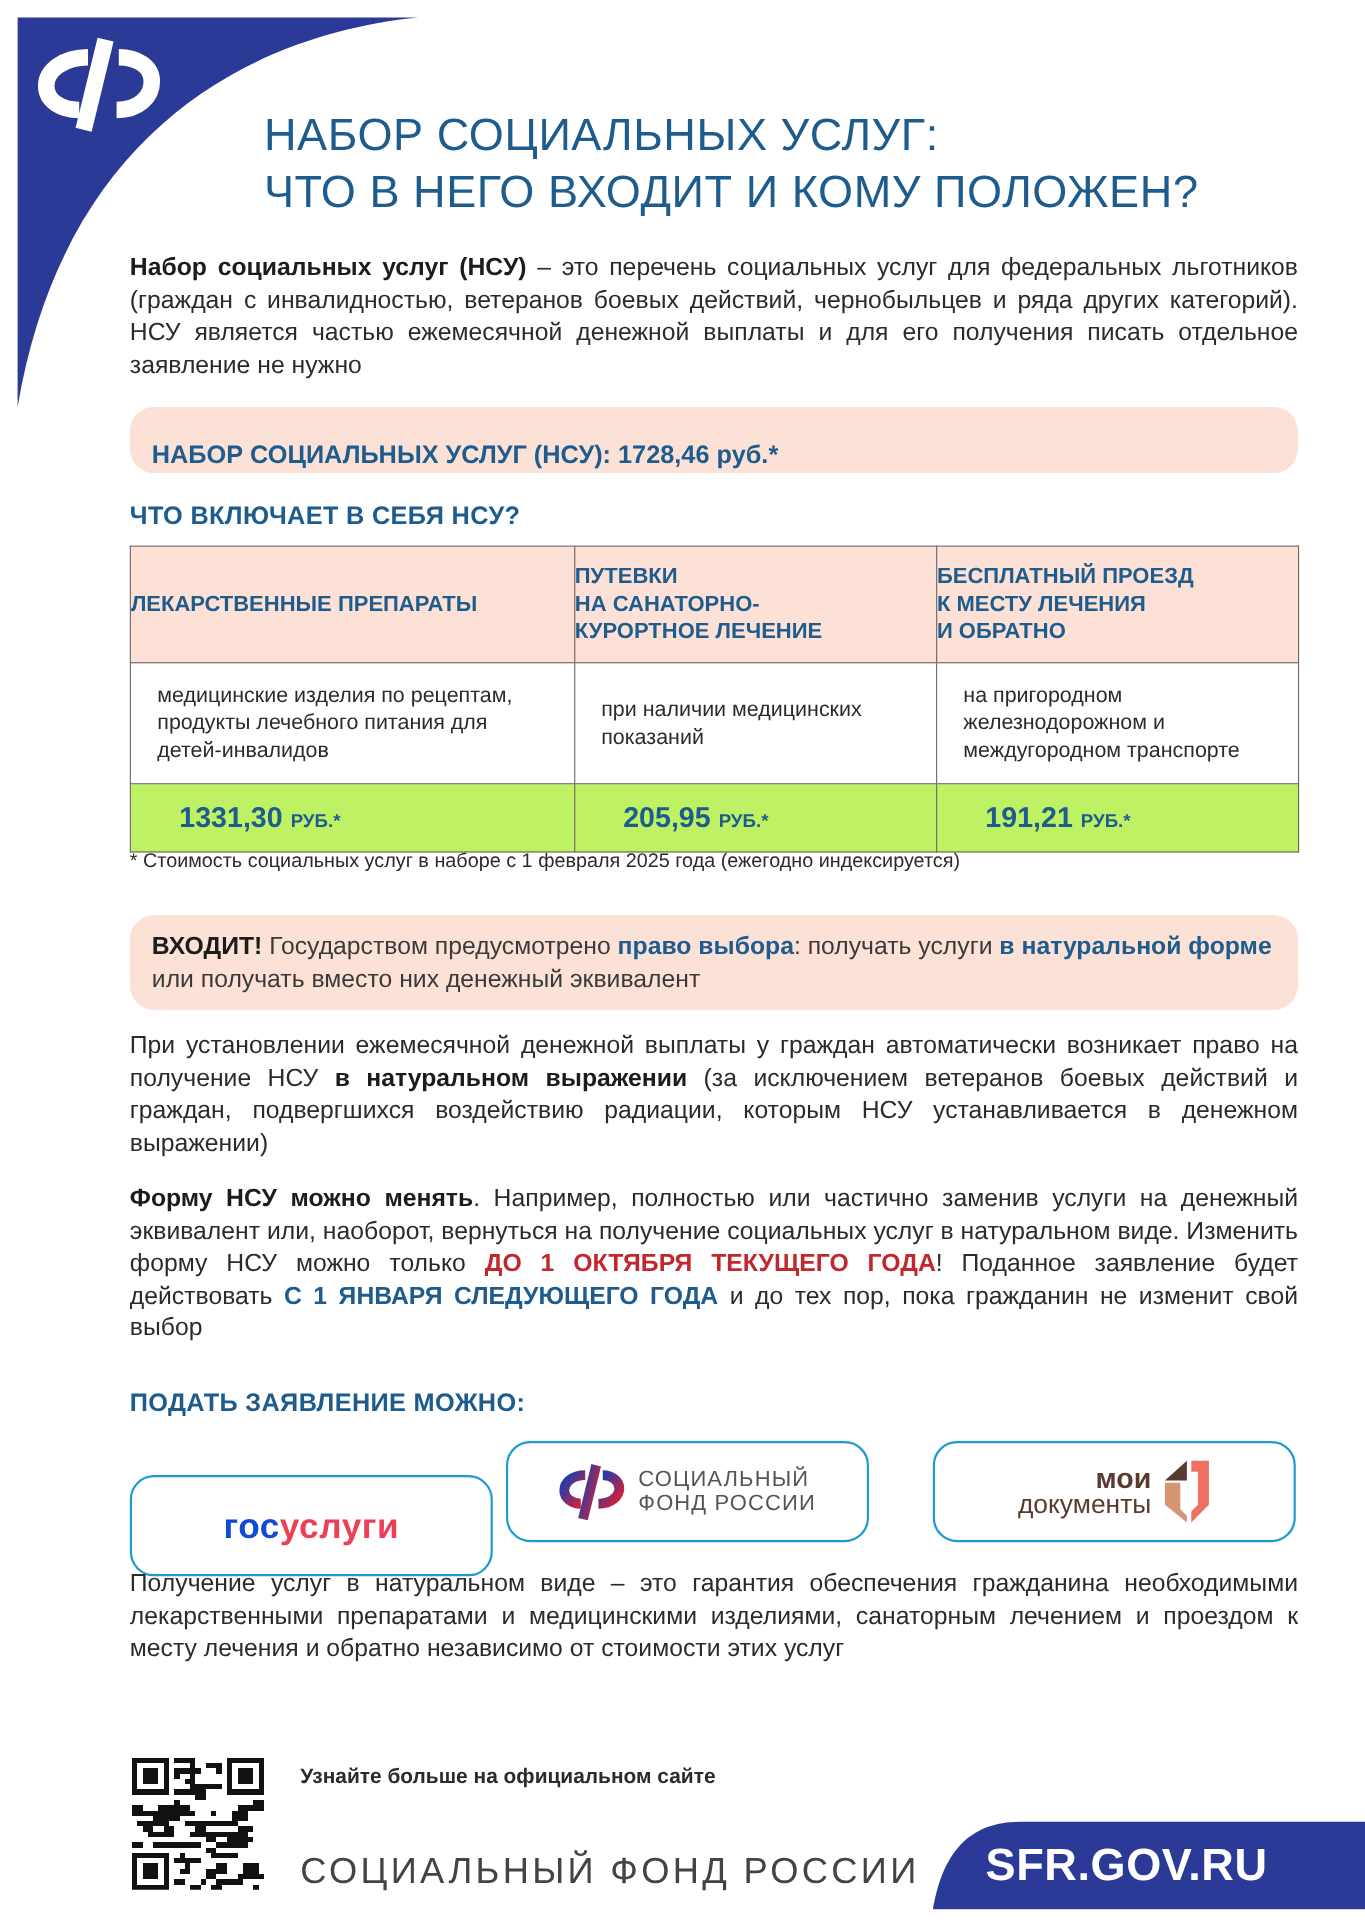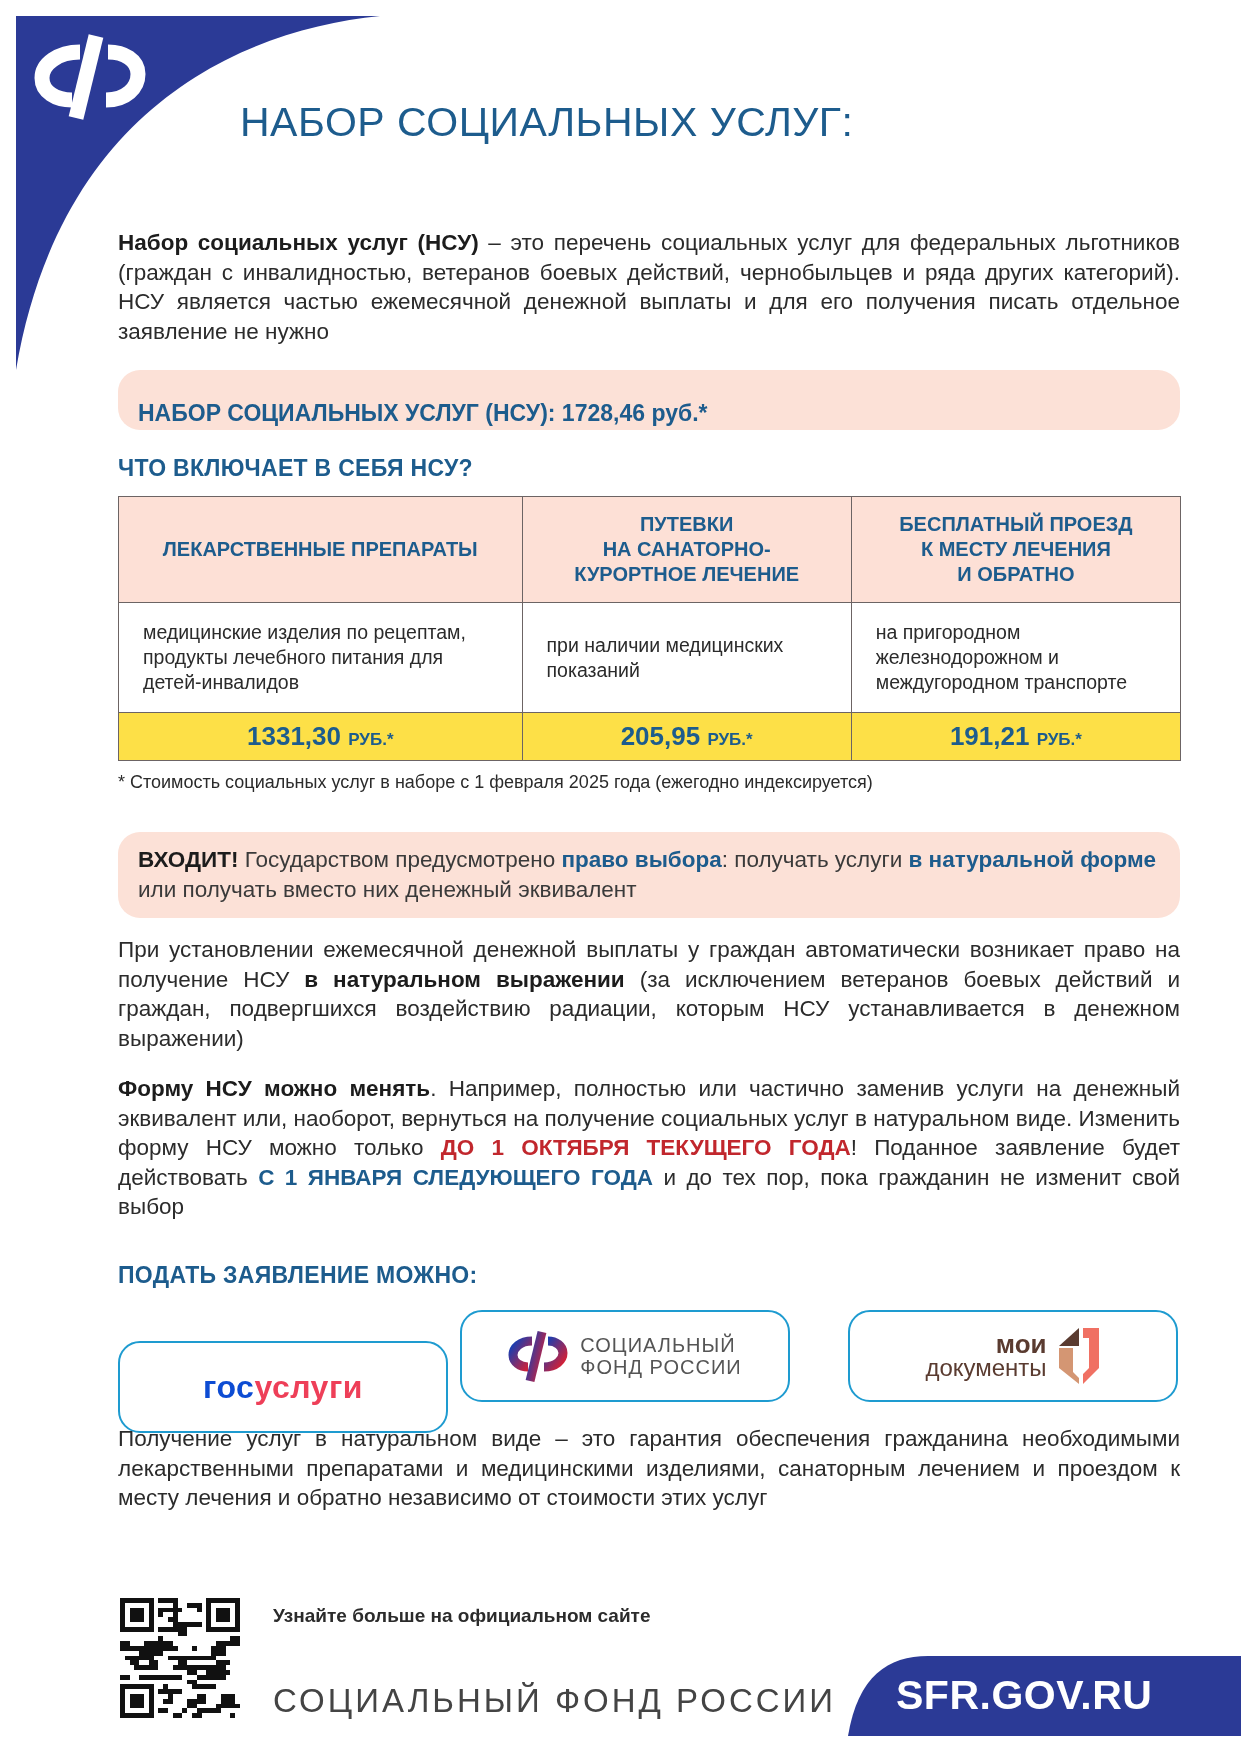--- a/index.html
+++ b/index.html
@@ -14,24 +14,24 @@
   .blue { font-weight: bold; color: #1d5c8d; }
   .red { font-weight: bold; color: #c1272d; }
   .semi { color: #2b2b2b; }
 
   .pill { position: absolute; left: 118px; width: 1062px; background: #fce1d7; border-radius: 22px; }
   #nsu-total { top: 370px; height: 54px; padding: 30px 20px; font-size: 23px; font-weight: bold; color: #1d5c8d; }
 
   .section-h { position: absolute; left: 118px; font-size: 23px; font-weight: bold; color: #1d5c8d; letter-spacing: 0.3px; }
 
   table { position: absolute; left: 118px; top: 496px; width: 1063px; border-collapse: collapse; }
-  td { border: 1.5px solid #6c6464; text-align: center; vertical-align: middle; }
+  td { border: 1.5px solid #6c6464; vertical-align: middle; }
   .th { background: #fde0d6; height: 106px; font-weight: bold; color: #1d5c8d; font-size: 20px; line-height: 25px; }
   .desc { height: 110px; font-size: 19.5px; line-height: 25px; color: #2b2b2b; text-align: left; padding: 0 24px; }
-  .price { background: #fde047; height: 48px; color: #1d5c8d; font-weight: bold; font-size: 26px; }
+  .price { background: #bef264; height: 62px; color: #1d5c8d; font-weight: bold; font-size: 26px; padding-left: 44px; }
   .price .unit { font-size: 17px; }
 
   #footnote { position: absolute; left: 118px; top: 772px; font-size: 18px; color: #2b2b2b; }
 
   #important { top: 832px; height: 86px; padding: 13px 20px; font-size: 22.5px; line-height: 30px; color: #3a3a3a; }
 
   .logo-box { position: absolute; top: 1310px; width: 330px; height: 92px; border: 2.5px solid #1e9bd0; border-radius: 22px; display: flex; align-items: center; justify-content: center; background: #fff; }
 
   #qr { position: absolute; left: 120px; top: 1598px; width: 120px; height: 120px; }
   #learn-more { position: absolute; left: 273px; top: 1605px; font-size: 19px; font-weight: bold; color: #2b2b2b; }
@@ -46,20 +46,21 @@
   <path d="M16 16 L380 16 C 240 30, 60 110, 16 370 Z" fill="#2b3a96"></path>
   <g fill="none" stroke="#ffffff" stroke-width="15" stroke-linecap="butt">
     <path d="M80 52 C 58 52, 42 64, 42 78 C 42 92, 56 100, 72 100"></path>
     <path d="M106 100 C 126 100, 138 88, 138 74 C 138 60, 124 52, 108 52"></path>
     <path d="M96 36 L76 118"></path>
   </g>
 </svg>
 
 <div id="title">
   <div>НАБОР СОЦИАЛЬНЫХ УСЛУГ:</div>
+  <div>ЧТО В НЕГО ВХОДИТ И КОМУ ПОЛОЖЕН?</div>
 </div>
 
 <div class="para" style="top:228px;">
   <span class="b">Набор социальных услуг (НСУ)</span><span> – это перечень социальных услуг для федеральных льготников (граждан с инвалидностью, ветеранов боевых действий, чернобыльцев и ряда других категорий). НСУ является частью ежемесячной денежной выплаты и для его получения писать отдельное заявление не нужно</span>
 </div>
 
 <div class="pill" id="nsu-total">
   <span>НАБОР СОЦИАЛЬНЫХ УСЛУГ (НСУ): 1728,46 руб.*</span>
 </div>
 

